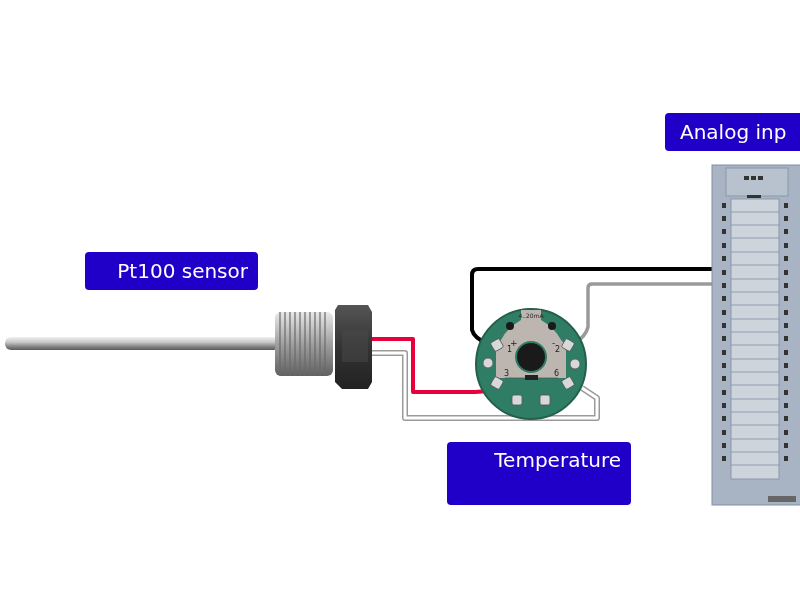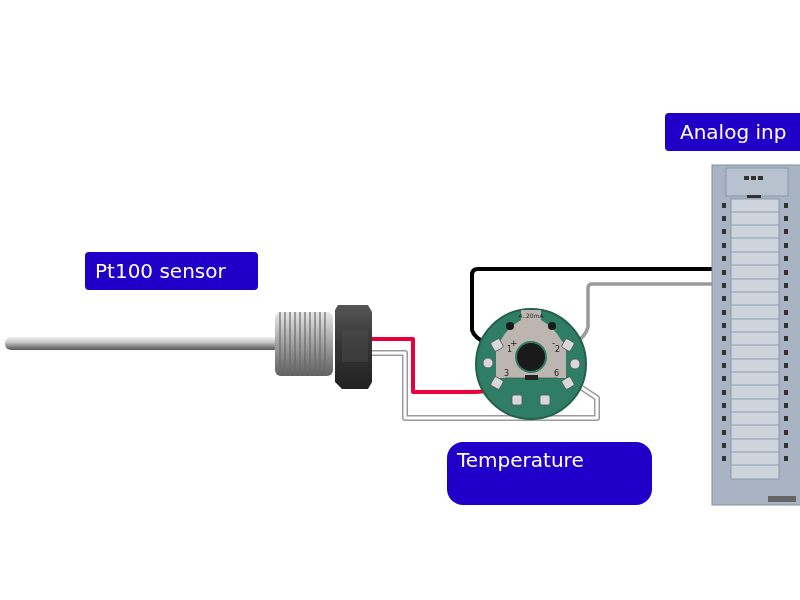--- a/index.html
+++ b/index.html
@@ -1,19 +1,19 @@
 <!DOCTYPE html>
 <html><head>
 <meta charset="utf-8">
 <style>
   html,body{margin:0;padding:0;background:#ffffff;}
   body{width:800px;height:600px;position:relative;overflow:hidden;font-family:"DejaVu Sans",sans-serif;}
-  .label{position:absolute;background:#2000c8;color:#ffffff;border-radius:4px;font-size:20px;line-height:26px;text-align:left;padding:4px 10px;box-sizing:border-box;font-family:"DejaVu Sans",sans-serif;}
+  .label{position:absolute;background:#2000c8;color:#ffffff;border-radius:4px;font-size:20px;line-height:26px;text-align:right;padding:4px 10px;box-sizing:border-box;font-family:"DejaVu Sans",sans-serif;}
   #lbl-sensor{left:85px;top:252px;width:173px;height:38px;padding-top:6px;}
-  #lbl-trans{left:447px;top:442px;width:205px;height:63px;line-height:27px;padding-top:5px;border-radius:16px;}
+  #lbl-trans{left:447px;top:442px;width:184px;height:63px;line-height:27px;padding-top:5px;}
   #lbl-analog{left:665px;top:113px;width:160px;height:38px;padding-top:6px;text-align:left;padding-left:15px;}
   svg{position:absolute;left:0;top:0;}
 </style>
 </head>
 <body>
 
 <svg width="800" height="600" viewBox="0 0 800 600">
   <defs>
     <linearGradient id="rod" x1="0" y1="0" x2="0" y2="1">
       <stop offset="0" stop-color="#f0f0f0"></stop>

